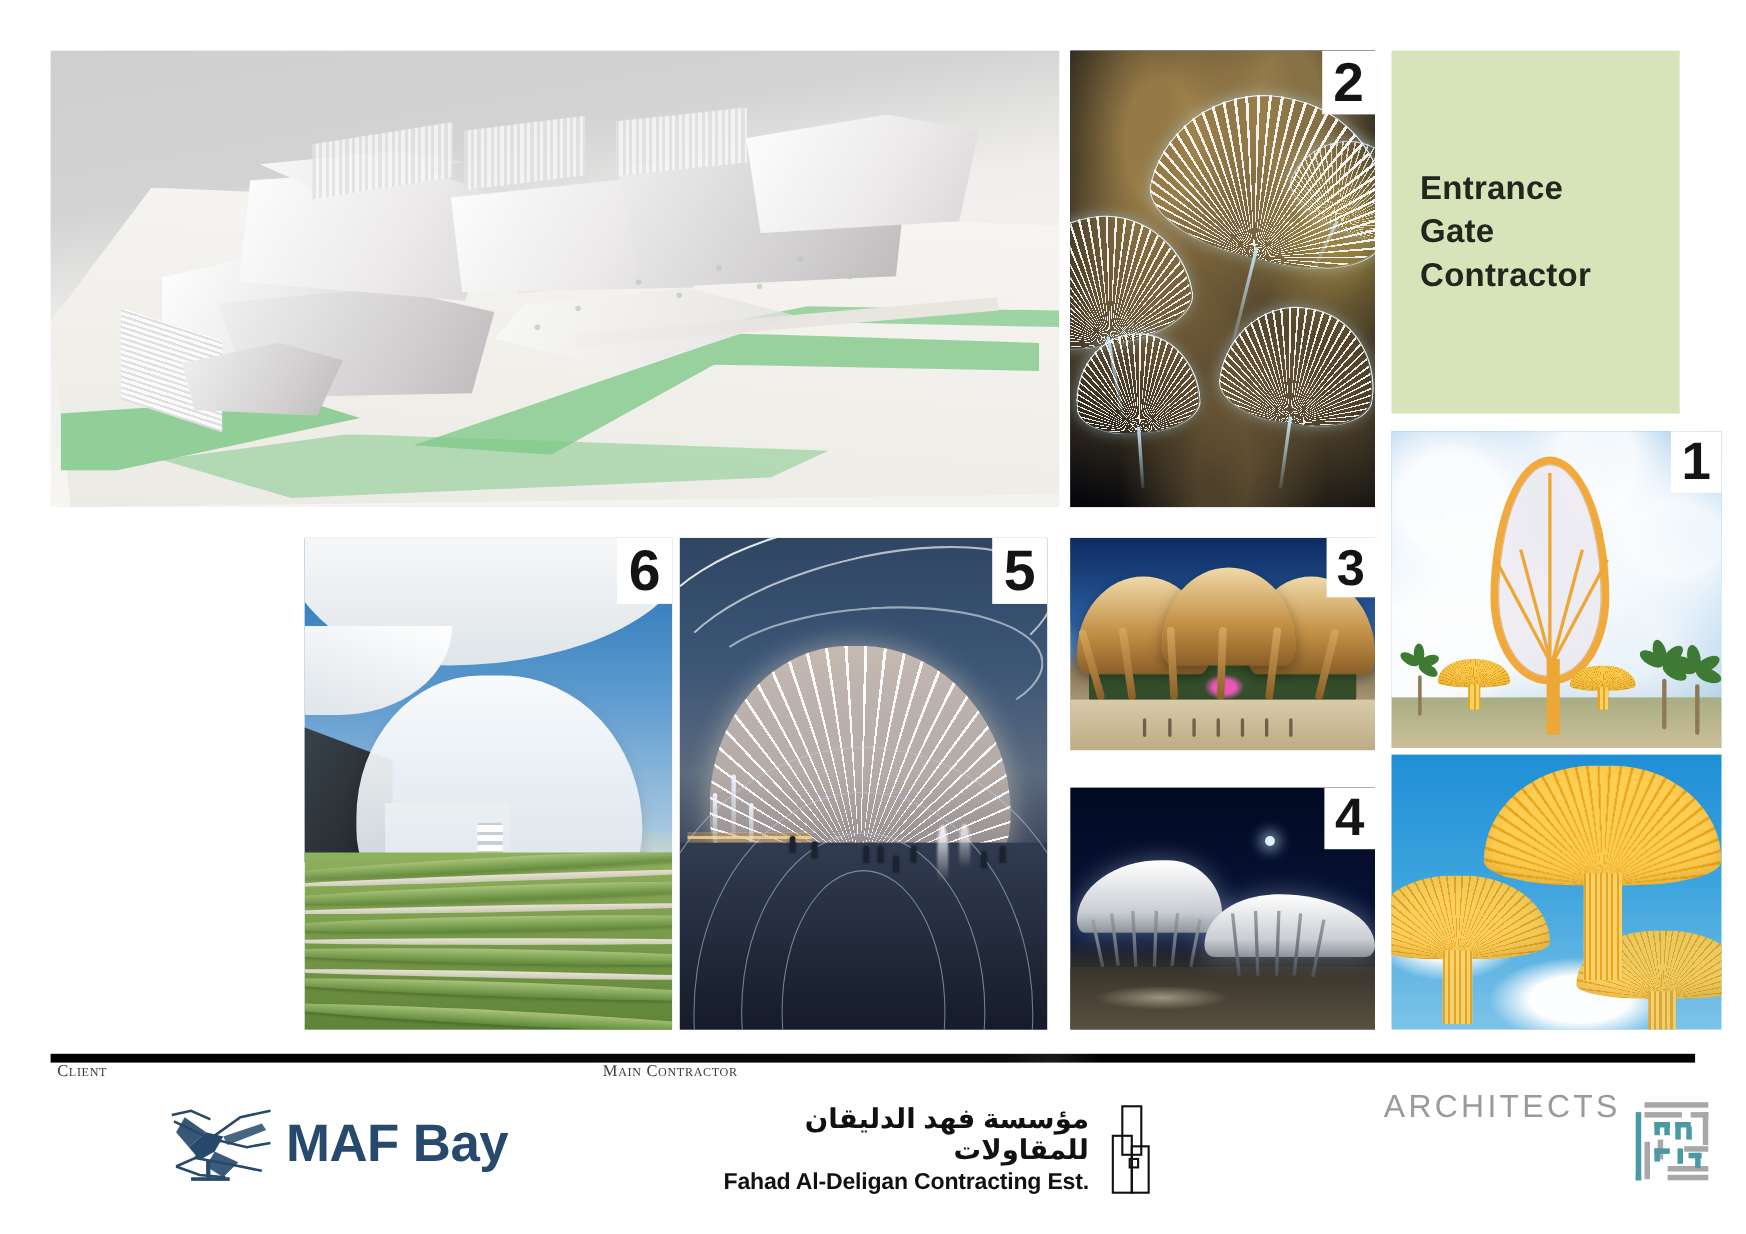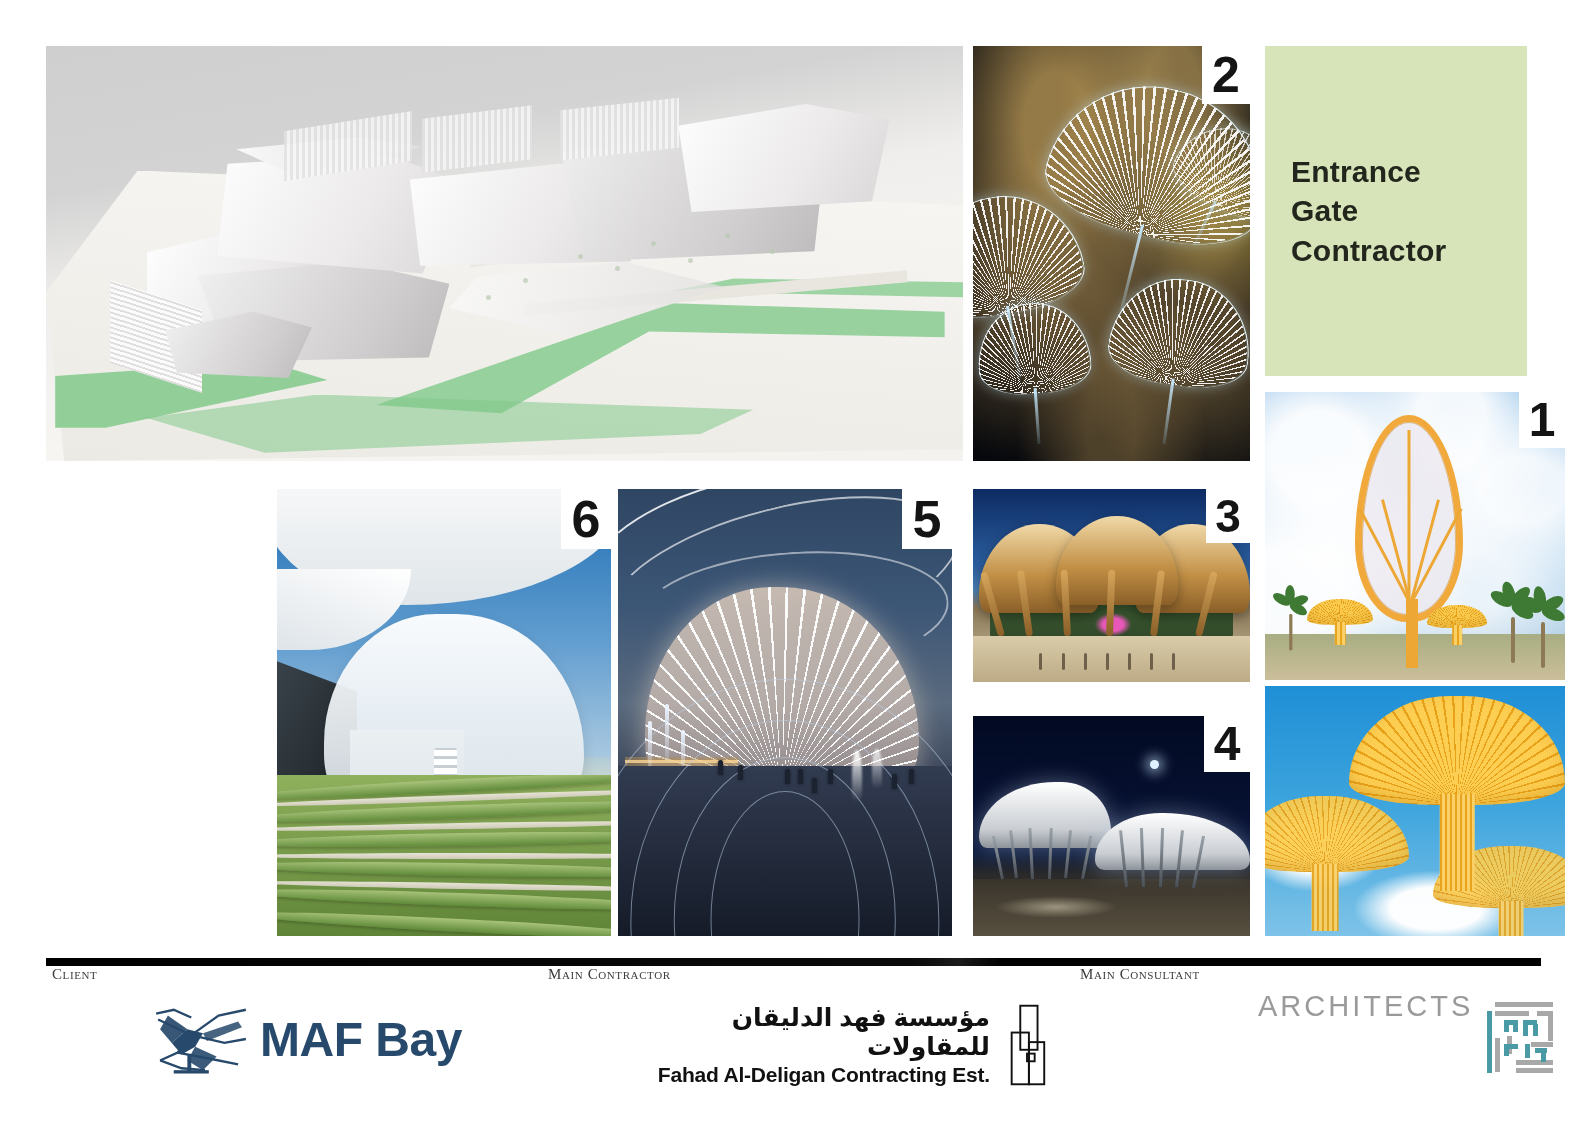--- a/index.html
+++ b/index.html
@@ -513,21 +513,20 @@
           <path d="M48 48 L70 58 L56 72 L40 62 Z" fill="#27496b" opacity="0.9"></path>
           <path d="M56 34 L92 22 L96 28 L60 42 Z" fill="#27496b" opacity="0.85"></path>
           <rect x="40" y="56" width="4" height="18" fill="#27496b"></rect>
           <rect x="26" y="72" width="36" height="3.4" fill="#27496b"></rect>
         </svg>
         <span id="maf-text">MAF Bay</span>
       </div>
     </div>
 
     <div class="fcol" id="col-consultant">
-      <div class="flabel">Main Consultant</div>
       <div id="naga-lockup">
         <div id="naga-words">
           <div id="naga-sub">ARCHITECTS</div>
         </div>
         <svg id="naga-mark" viewBox="0 0 78 78">
           <g fill="#a8a8a8">
             <rect x="10" y="4" width="58" height="5"></rect>
             <rect x="10" y="13" width="34" height="5"></rect>
             <rect x="52" y="13" width="16" height="5"></rect>
             <rect x="63" y="13" width="5" height="30"></rect>

